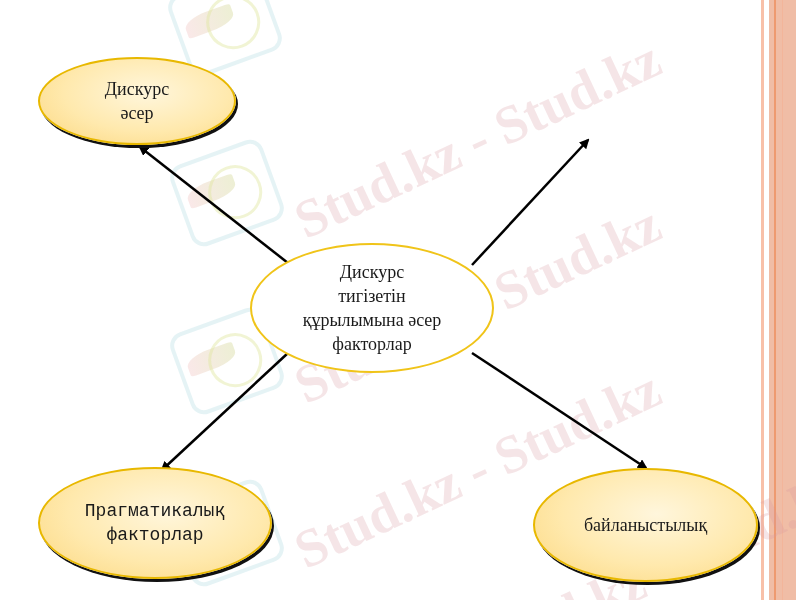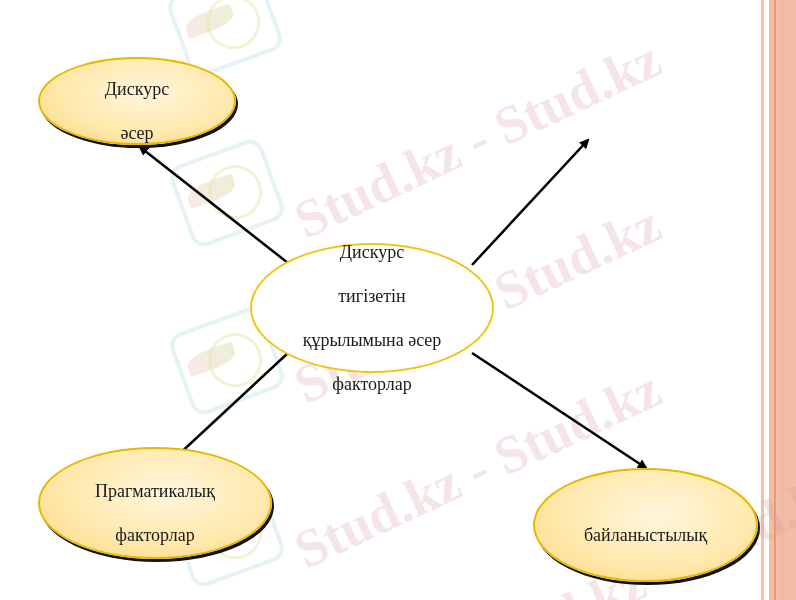--- a/index.html
+++ b/index.html
@@ -14,21 +14,21 @@
   .wm-logo .ring { position:absolute; left:26px; top:14px; width:48px; height:48px; border-radius:50%;
              border:3px solid rgba(225,230,160,0.45); }
   .wm-logo .bird { position:absolute; left:6px; top:22px; width:50px; height:20px;
              background:linear-gradient(90deg, rgba(240,190,190,0.35), rgba(215,220,160,0.45));
              border-radius:50% 10% 50% 10%; }
   .node { position:absolute; border-radius:50%; display:flex; align-items:center; justify-content:center;
           text-align:center; font-size:18px; line-height:24px; color:#1a1a1a; box-sizing:border-box; }
   .node.outer { background:radial-gradient(ellipse at 55% 40%, #fff6dc 0%, #ffe9ad 55%, #fbd77e 100%);
           border:2px solid #e8b800; box-shadow:2px 3px 0 #111; }
   .node.center { background:#ffffff; border:2.5px solid #f0c419; }
-  .node span { display:block;margin-top:20px; }
+  .node span { display:block; }
   svg.arrows { position:absolute; left:0; top:0; }
 </style>
 </head>
 <body>
 
 <div class="stage">
 
   <div class="rb" style="left:761px;width:3px;background:#f8c0a8;"></div>
   <div class="rb" style="left:769px;width:27px;background:#f0bda6;"></div>
   <div class="rb" style="left:774px;width:2px;background:#ee9a70;"></div>
@@ -69,21 +69,21 @@
   </svg>
 
   <div class="node outer" style="left:38px;top:57px;width:198px;height:88px;">
     <div>
       <span>Дискурс</span>
       <span>әсер</span>
     </div>
   </div>
 
 
-  <div class="node outer" style="left:38px;top:447px;width:234px;height:112px;">
+  <div class="node outer" style="left:38px;top:467px;width:234px;height:112px;font-family:Liberation Mono, monospace;">
     <div>
       <span>Прагматикалық</span>
       <span>факторлар</span>
     </div>
   </div>
 
   <div class="node outer" style="left:533px;top:468px;width:225px;height:114px;">
     <div>
       <span>байланыстылық</span>
     </div>

